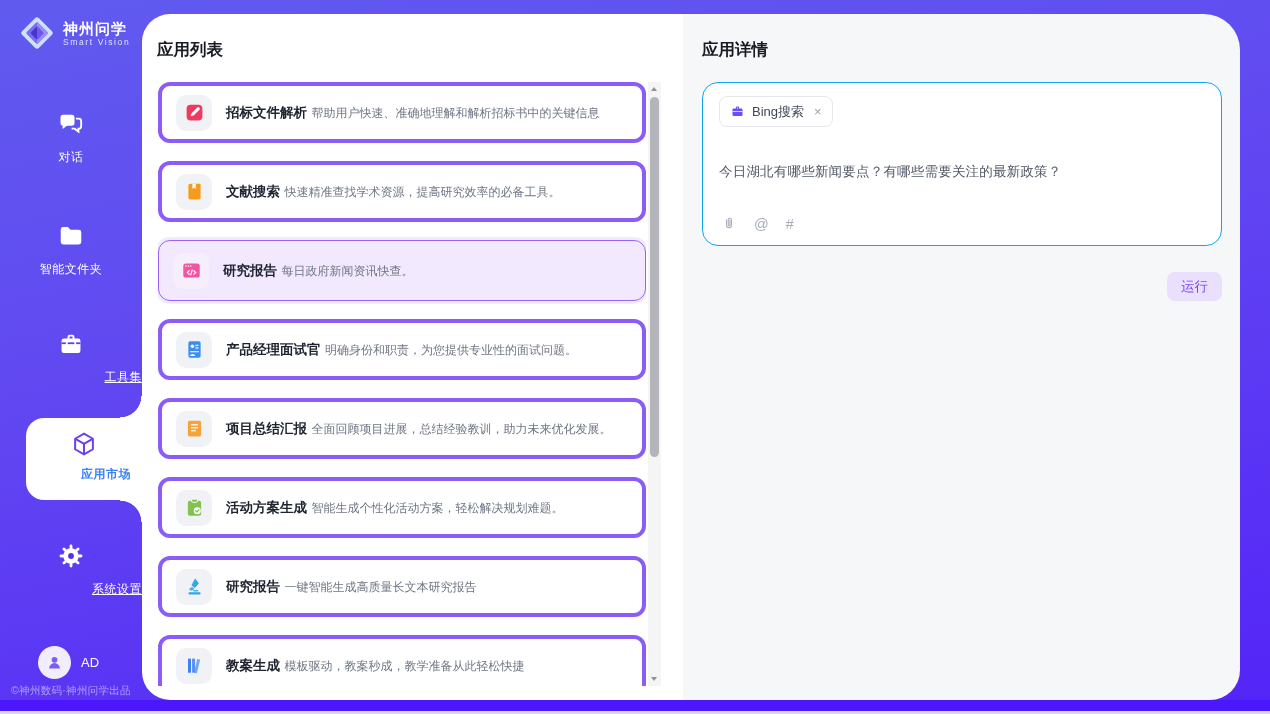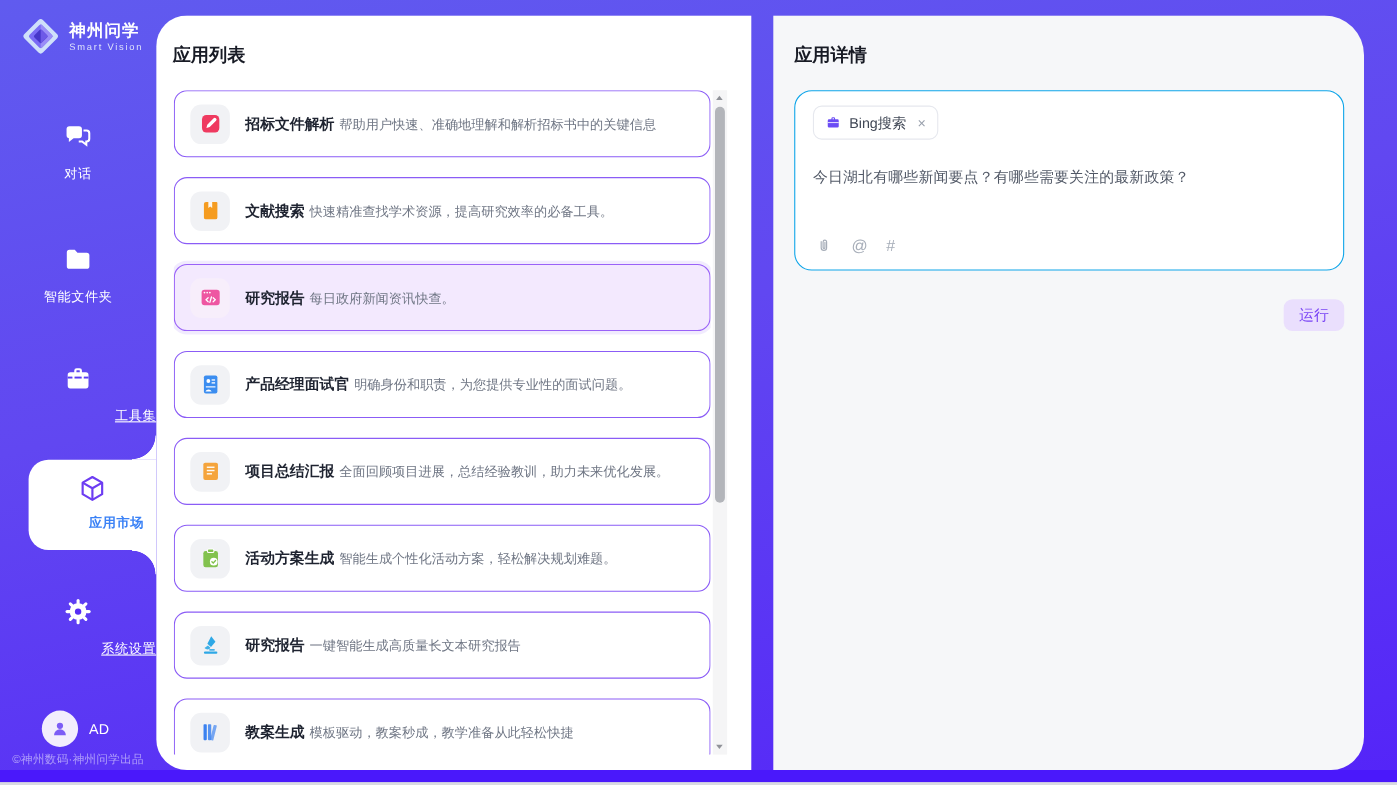--- a/index.html
+++ b/index.html
@@ -42,31 +42,31 @@
   .user-row { position:absolute; left:38px; top:646px; display:flex; align-items:center; gap:10px; }
   .avatar { width:33px; height:33px; border-radius:50%; background:#f2edfd; display:flex;
     align-items:center; justify-content:center; }
   .avatar svg { width:19px; height:19px; }
   .user-name { color:#fff; font-size:13px; }
   .copyright { position:absolute; left:0; width:142px; top:684px; text-align:center;
     color:rgba(255,255,255,0.5); font-size:10.5px; letter-spacing:0.3px; }
 
   
   .content { position:absolute; left:142px; top:14px; width:1098px; height:686px;
-    border-radius:28px 36px 30px 28px; overflow:hidden; display:flex;gap:20px; }
+    border-radius:28px 36px 30px 28px; overflow:hidden; display:flex; }
   .list-panel { position:relative; width:541px; background:#ffffff; flex:none; }
   .detail-panel { position:relative; flex:1; background:#f6f7f9; }
 
   .panel-title { position:absolute; top:25px; font-size:16.5px; font-weight:bold; color:#181b25; }
   .list-panel .panel-title { left:15px; }
   .detail-panel .panel-title { left:19px;text-align:center; }
 
   
   .app-list { position:absolute; left:16px; top:68px; width:488px; height:604px; overflow:hidden; }
-  .app-card { height:61px; border:1px solid #8b5cf6; border-radius:12px; margin-bottom:18px;
+  .app-card { height:61px; border:4px solid #8b5cf6; border-radius:12px; margin-bottom:18px;
     background:#fff; display:flex; align-items:center; padding:0 14px; gap:14px; cursor:pointer; }
   .app-card.selected { background:#f3e9fe; border:1.5px solid #9a62f8;
     box-shadow:0 0 0 3px rgba(140,92,246,0.12); }
   .app-icon-tile { width:36px; height:36px; border-radius:10px; background:#f1f2f5; flex:none;
     display:flex; align-items:center; justify-content:center; }
   .app-card.selected .app-icon-tile { background:#f7eefb; }
   .app-icon-tile svg { width:21px; height:21px; }
   .app-text { min-width:0; }
   .app-name { font-size:13.5px; font-weight:bold; color:#1e2330; line-height:17px; }
   .app-desc { font-size:12px; color:#6f7684; margin-top:4px; white-space:nowrap; }
@@ -82,21 +82,21 @@
     background:#b3b5ba; border-radius:5px; }
 
   
   .composer-card { position:absolute; left:19px; right:18px; top:68px; height:164px;
     background:#fff; border:1px solid #0ea5e9; border-radius:16px; padding:13px 16px; }
   .tool-tag { display:inline-flex; align-items:center; gap:7px; height:31px; padding:0 10px;
     border:1px solid #e6e8ee; border-radius:8px; background:#fff; cursor:default; }
   .tool-tag svg { width:15px; height:15px; }
   .tag-label { font-size:13px; color:#414856; }
   .tag-close { font-size:13px; color:#9aa1ad; margin-left:3px; cursor:pointer; line-height:1; }
-  .query-text { margin-top:25px; font-size:13.5px; color:#515866; letter-spacing:0.2px; }
+  .query-text { margin-top:36px; font-size:13.5px; color:#515866; letter-spacing:0.2px; }
   .composer-tools { position:absolute; left:18px; bottom:13px; display:flex; align-items:center;
     gap:17px; color:#a6adb8; }
   .composer-tools svg { width:16px; height:16px; display:block; }
   .composer-tools .glyph { font-size:14.5px; line-height:16px; }
   .run-btn { position:absolute; right:18px; top:258px; height:29px; padding:0 14px;
     background:#eadffd; color:#7a45f5; font-size:13.5px; border:none; border-radius:8px;
     display:flex; align-items:center; cursor:pointer; font-family:inherit; }
 </style>
 </head>
 <body>

